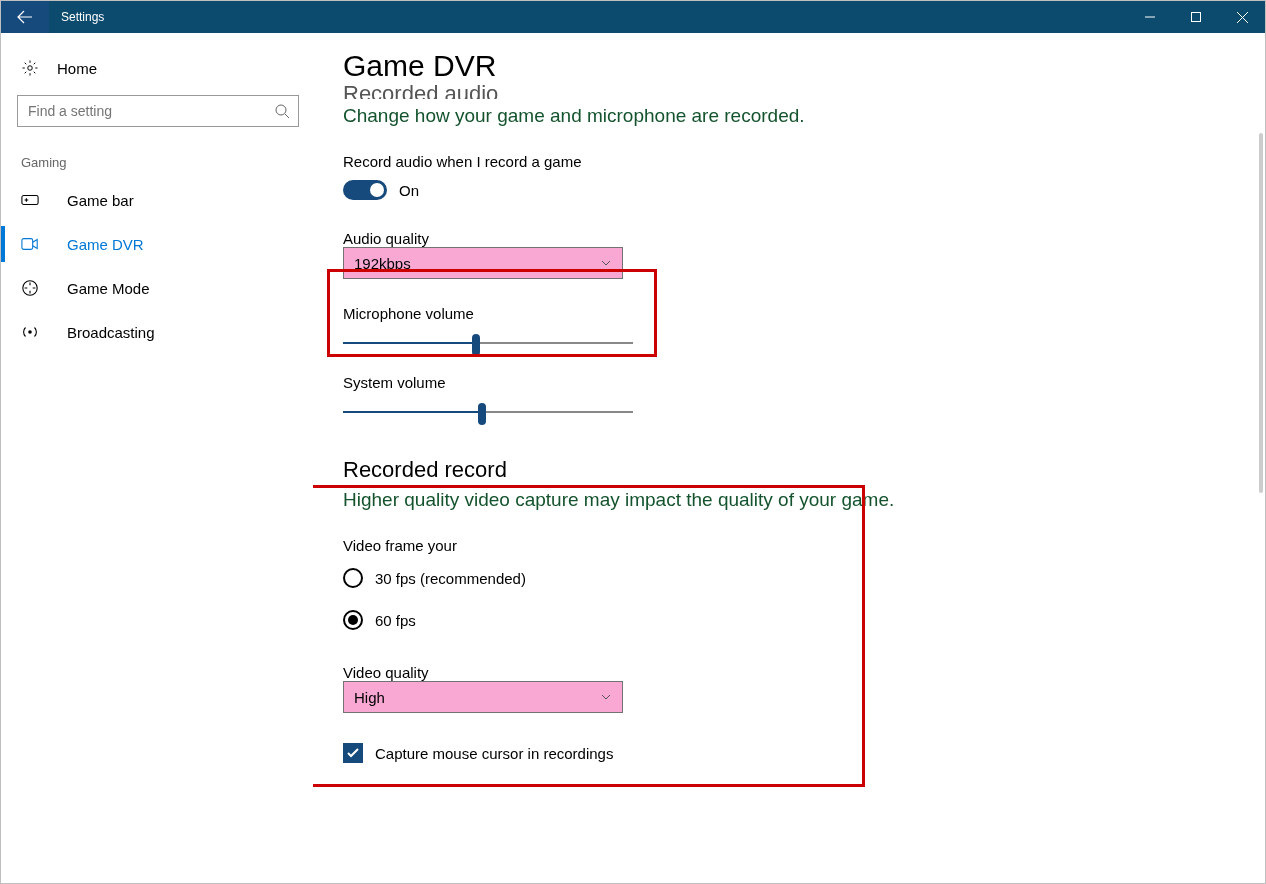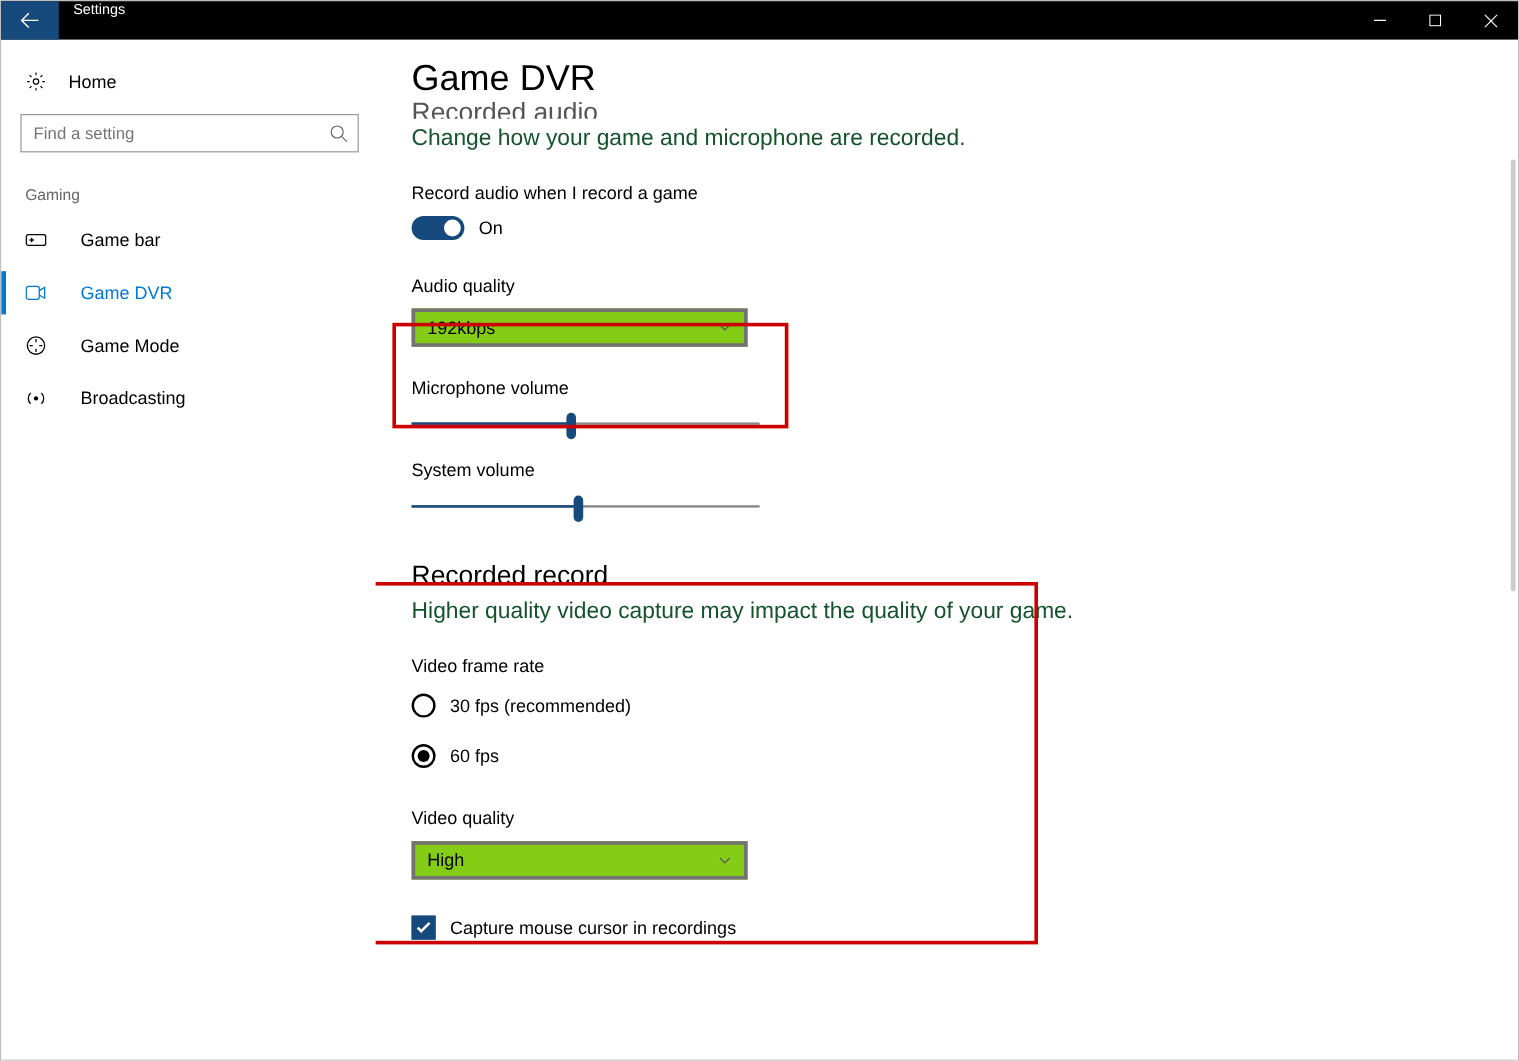--- a/index.html
+++ b/index.html
@@ -1,18 +1,18 @@
 <!DOCTYPE html>
 <html><head>
 <meta charset="utf-8">
 <style>
 * { box-sizing: border-box; margin: 0; padding: 0; font-family: "Segoe UI", -apple-system, sans-serif; }
 html, body { width: 1266px; height: 884px; overflow: hidden; background: #fff; color: #000; }
 .window { width: 100%; height: 100%; border: 1px solid #bfbfbf; display: flex; flex-direction: column; }
-.titlebar { height: 32px; background: #000000; color: #fff; display: flex; font-size: 12px; }
+.titlebar { height: 32px; background: #0c4a6e; color: #fff; display: flex; align-items: center; font-size: 12px; }
 .back-btn { width: 48px; height: 32px; display: flex; align-items: center; justify-content: center; background: #174a7c; }
 .app-title { padding-left: 12px; font-size: 12px; }
 .win-controls { margin-left: auto; display: flex; }
 .win-btn { width: 46px; height: 32px; display: flex; align-items: center; justify-content: center; }
 .body { flex: 1; display: flex; overflow: hidden; position: relative; }
 .sidebar { width: 312px; padding: 18px 16px 0 16px; }
 .home-row { display: flex; align-items: center; gap: 18px; padding: 8px 4px 18px 4px; font-size: 15px; }
 .gear-icon { width: 18px; height: 18px; }
 .search-wrap { position: relative; width: 282px; height: 32px; border: 1px solid #999; display: flex; align-items: center; margin-bottom: 28px; }
 .search-input { border: none; outline: none; width: 100%; height: 100%; padding: 0 32px 0 10px; font-size: 14px; color: #666; background: transparent; }
@@ -32,21 +32,21 @@
 .field-label { font-size: 15px; margin-top: 26px; }
 .toggle-row { display: flex; align-items: center; gap: 12px; margin-top: 10px; }
 .toggle { width: 44px; height: 20px; background: #174a7c; border-radius: 10px; position: relative; }
 .toggle-knob { position: absolute; right: 3px; top: 3px; width: 14px; height: 14px; border-radius: 50%; background: #fff; }
 .toggle-label { font-size: 15px; }
 .checkbox-row { display: flex; align-items: center; gap: 12px; margin-top: 22px; font-size: 15px; }
 .checkbox, .radio-outer { width: 20px; height: 20px; border: 2px solid #000; display: flex; align-items: center; justify-content: center; flex-shrink: 0; }
 .checkbox.checked { background: #174a7c; border-color: #174a7c; }
 .radio-outer { border-radius: 50%; }
 .radio-inner { width: 10px; height: 10px; border-radius: 50%; background: #000; }
-.select { width: 280px; height: 32px; border: 3px solid #737373; display: flex; align-items: center; padding: 0 10px; margin-top: 10px; font-size: 15px; justify-content: space-between; cursor: pointer; background: #84cc16; }
+.select { width: 280px; height: 32px; border: 1px solid #737373; display: flex; align-items: center; padding: 0 10px; font-size: 15px; justify-content: space-between; cursor: pointer; background: #f9a8d4; }
 .slider-wrap { position: relative; width: 290px; height: 32px; margin-top: 6px; }
 .slider-track { position: absolute; left: 0; right: 0; top: 14px; height: 2px; background: #888; }
 .slider-fill { position: absolute; left: 0; top: 14px; height: 2px; background: #174a7c; }
 .slider-thumb { position: absolute; top: 6px; width: 8px; height: 22px; background: #174a7c; border-radius: 4px; transform: translateX(-50%); }
 .redbox { border: 3px solid #c00; position: absolute; pointer-events: none; }
 .redbox1 { left: -16px; top: 184px; width: 330px; height: 88px; }
 .redbox2 { left: -48px; top: 400px; width: 570px; height: 302px; }
 .scrollbar { position: absolute; right: 2px; top: 40px; bottom: 2px; width: 6px; background: transparent; }
 .scrollthumb { position: absolute; right: 0; width: 4px; top: 60px; height: 360px; background: #ccc; border-radius: 2px; }
 svg { display: block; }
@@ -167,21 +167,21 @@
         <div class="field-label" style="margin-top:14px">System volume</div>
         <div class="slider-wrap">
           <div class="slider-track"></div>
           <div class="slider-fill" id="sys-fill" style="width: 48%;"></div>
           <div class="slider-thumb" id="sys-thumb" style="left: 48%;"></div>
         </div>
 
         <div class="section-heading" style="margin-top:28px">Recorded record</div>
         <div class="desc">Higher quality video capture may impact the quality of your game.</div>
 
-        <div class="field-label">Video frame rate</div>
+        <div class="field-label">Video frame your</div>
         <div class="checkbox-row" style="margin-top:14px">
           <div class="radio-outer"></div>
           <span>30 fps (recommended)</span>
         </div>
         <div class="checkbox-row" style="margin-top:22px">
           <div class="radio-outer">
               <div class="radio-inner"></div>
             </div>
           <span>60 fps</span>
         </div>

